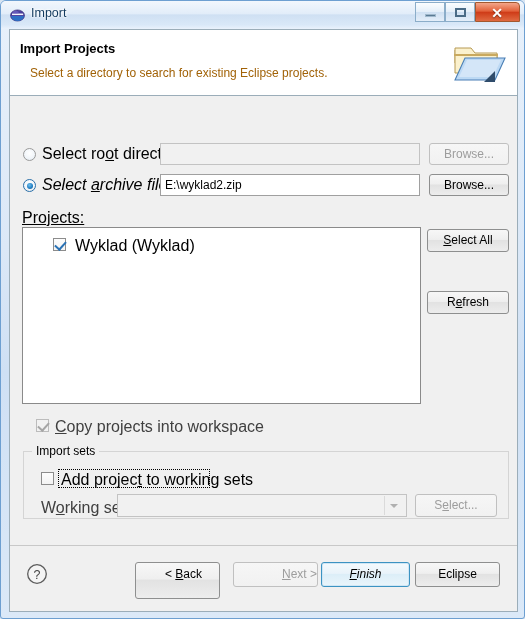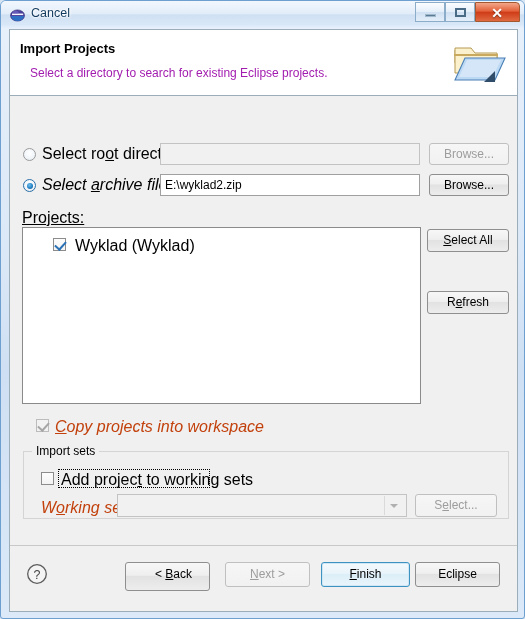--- a/index.html
+++ b/index.html
@@ -123,32 +123,32 @@
     position: absolute;
     left: 10px; top: 11px;
     font-size: 13px;
     font-weight: bold;
     color: #000;
   }
   #header-desc {
     position: absolute;
     left: 20px; top: 36px;
     font-size: 12px;
-    color: #a21caf;
+    color: #a16207;
   }
   #header-icon {
     position: absolute;
     right: 10px; top: 8px;
     width: 56px; height: 50px;
   }
 
   
   #body { position: absolute; left: 0; top: 66px; width: 507px; height: 449px; }
   .lbl { font-size: 16px; color: #000; white-space: nowrap; }
-  .lbl.dis { color: #c2410c; font-style: italic; }
+  .lbl.dis { color: #404040; }
 
   .radio {
     position: absolute;
     width: 13px; height: 13px;
     border-radius: 50%;
     background: radial-gradient(circle at 50% 38%, #ffffff 0%, #f2f6fa 55%, #dfe7ee 100%);
     border: 1px solid #9a9a9a;
     box-sizing: border-box;
   }
   .radio.checked { border-color: #2a6fa8; }
@@ -282,21 +282,21 @@
   <div id="titlebar">
     <span id="title-icon">
       <svg width="15" height="15" viewBox="0 0 15 15">
         <ellipse cx="7.5" cy="7.5" rx="7" ry="5.6" fill="#4b3f9e"></ellipse>
         <ellipse cx="7.5" cy="7.5" rx="7" ry="5.6" fill="none" stroke="#2b2370" stroke-width="0.6"></ellipse>
         <path d="M1 7.9 H14 A7 5.6 0 0 1 7.5 13.1 A7 5.6 0 0 1 1 7.9 Z" fill="#2e6fc4"></path>
         <path d="M2 6.3 H13.2" stroke="#ffffff" stroke-width="1.5" opacity="0.95"></path>
         <ellipse cx="5.6" cy="4.3" rx="3.1" ry="1.5" fill="#7b6fd0" opacity="0.55"></ellipse>
       </svg>
     </span>
-    <span id="title-text">Cancel</span>
+    <span id="title-text">Import</span>
 
     <div class="winbtn" id="btn-min">
       <span class="glyph"></span>
     </div>
     <div class="winbtn" id="btn-max">
       <span class="glyph"></span>
     </div>
     <div class="winbtn" id="btn-close">
       <span class="glyph">✕</span>
     </div>
@@ -367,20 +367,20 @@
     </div>
 
     <div id="footer">
       <span id="help-icon">
         <svg width="22" height="22" viewBox="0 0 22 22">
           <circle cx="11" cy="11" r="9.3" fill="#f4f4f4" stroke="#5c5c5c" stroke-width="1.3"></circle>
           <text x="11" y="15.6" text-anchor="middle" font-family="Liberation Sans, sans-serif" font-size="12.5" fill="#444">?</text>
         </svg>
       </span>
 
-      <div class="btn" style="left:115px; top:16px; width:85px; height:29px; line-height:23px;padding-left:12px;">&lt; <span class="underline">B</span>ack</div>
-      <div class="btn dis" style="left:215px; top:16px; width:85px; height:25px; line-height:23px;"><span class="underline">N</span>ext &gt;</div>
-      <div class="btn default" style="left:311px; top:16px; width:89px; height:25px; line-height:23px;"><span class="underline">F</span>inish</div>
+      <div class="btn" style="left:125px; top:16px; width:85px; height:37px; line-height:23px;padding-left:12px;">&lt; <span class="underline">B</span>ack</div>
+      <div class="btn dis" style="left:223px; top:16px; width:85px; height:25px; line-height:23px;text-align:right;"><span class="underline">N</span>ext &gt;</div>
+      <div class="btn default" style="left:311px; top:16px; width:89px; height:25px; line-height:23px;font-style:italic;"><span class="underline">F</span>inish</div>
       <div class="btn" style="left:405px; top:16px; width:85px; height:25px; line-height:23px;">Eclipse</div>
     </div>
 
   </div>
 </div>
 
 </body></html>

